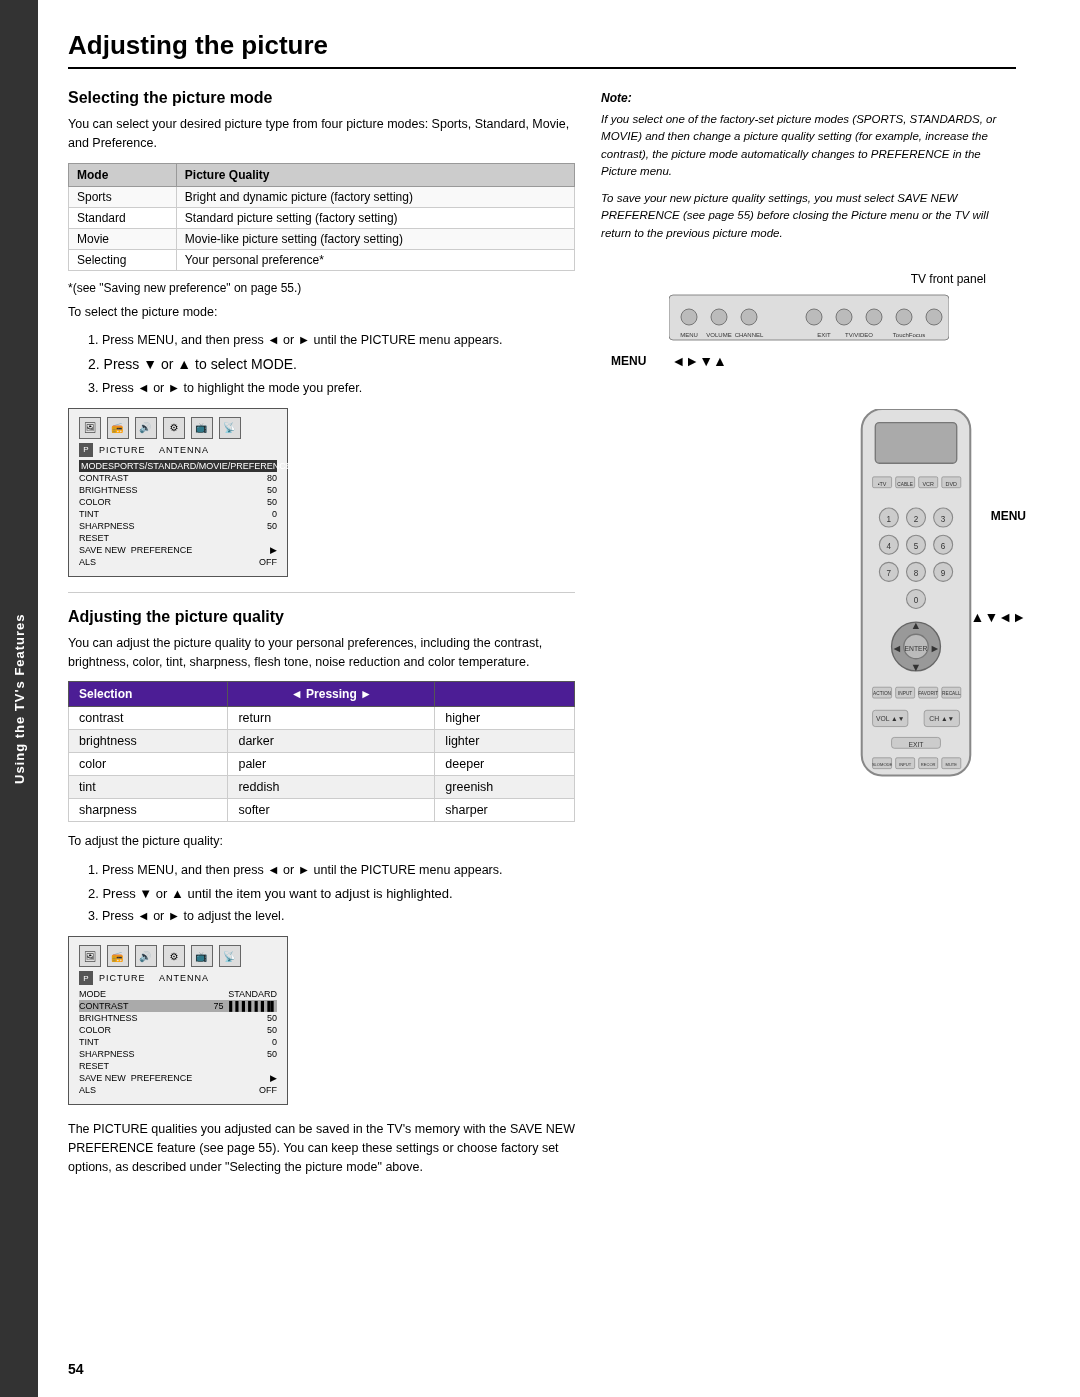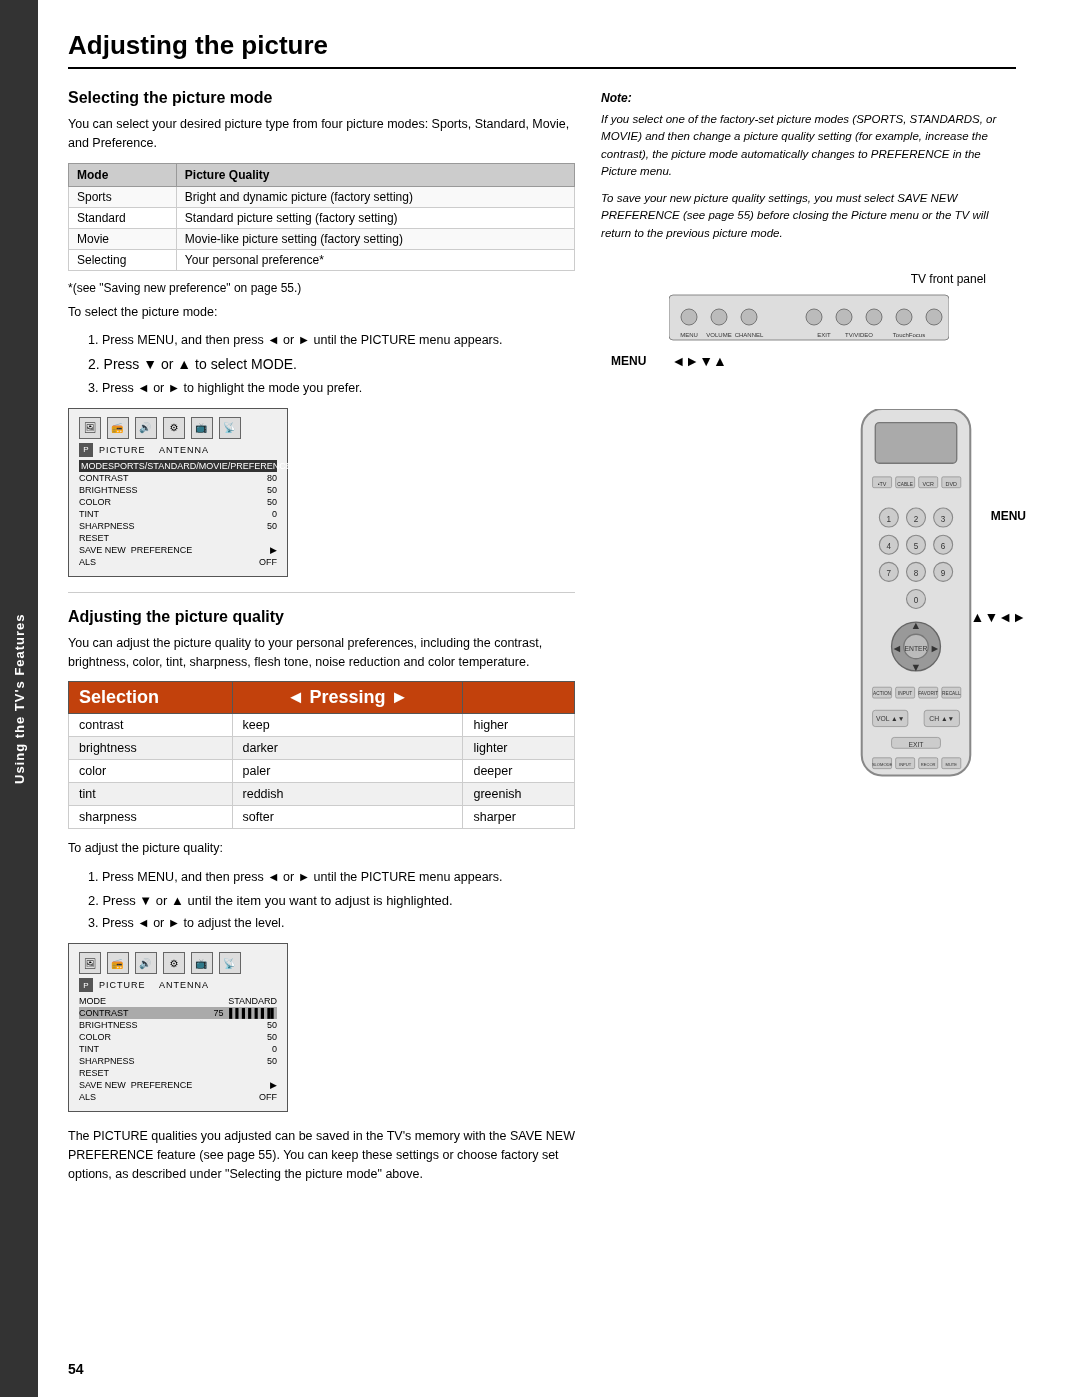--- a/index.html
+++ b/index.html
@@ -225,26 +225,26 @@
 
     
     .pressing-table {
       border-collapse: collapse;
       width: 100%;
       margin-bottom: 10px;
       font-size: 12.5px;
     }
 
     .pressing-table th {
-      background: #c2410c;
+      background: #4c1d95;
       color: #fff;
       padding: 5px 10px;
       text-align: left;
       border: 1px solid #555;
-      font-size: 18px;
+      font-size: 12px;
     }
 
     .pressing-table th.arrow-col {
       text-align: center;
     }
 
     .pressing-table td {
       padding: 4px 10px;
       border: 1px solid #ccc;
       font-size: 12.5px;
@@ -411,21 +411,21 @@
             <thead>
               <tr>
                 <th>Selection</th>
                 <th class="arrow-col">◄ Pressing ►</th>
                 <th></th>
               </tr>
             </thead>
             <tbody id="pressing-table-body">
             <tr>
                   <td>contrast</td>
-                  <td>keep</td>
+                  <td>return</td>
                   <td>higher</td>
                 </tr>
                 <tr>
                   <td>brightness</td>
                   <td>darker</td>
                   <td>lighter</td>
                 </tr>
                 <tr>
                   <td>color</td>
                   <td>paler</td>

